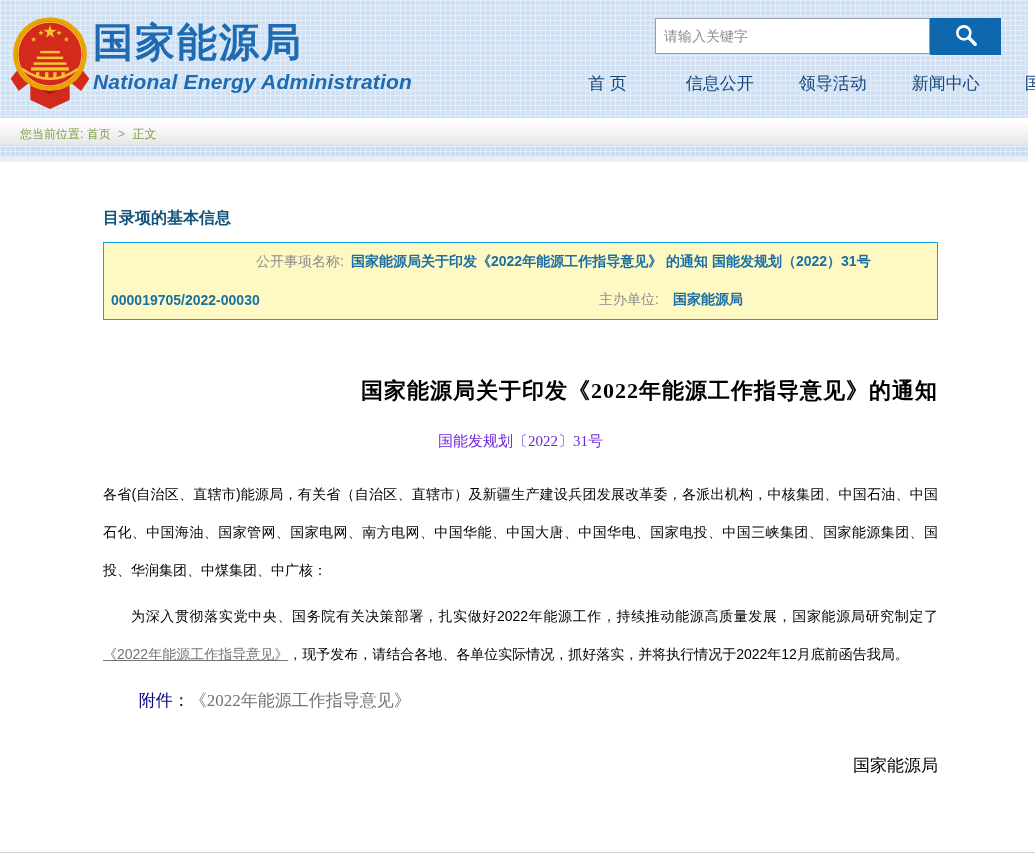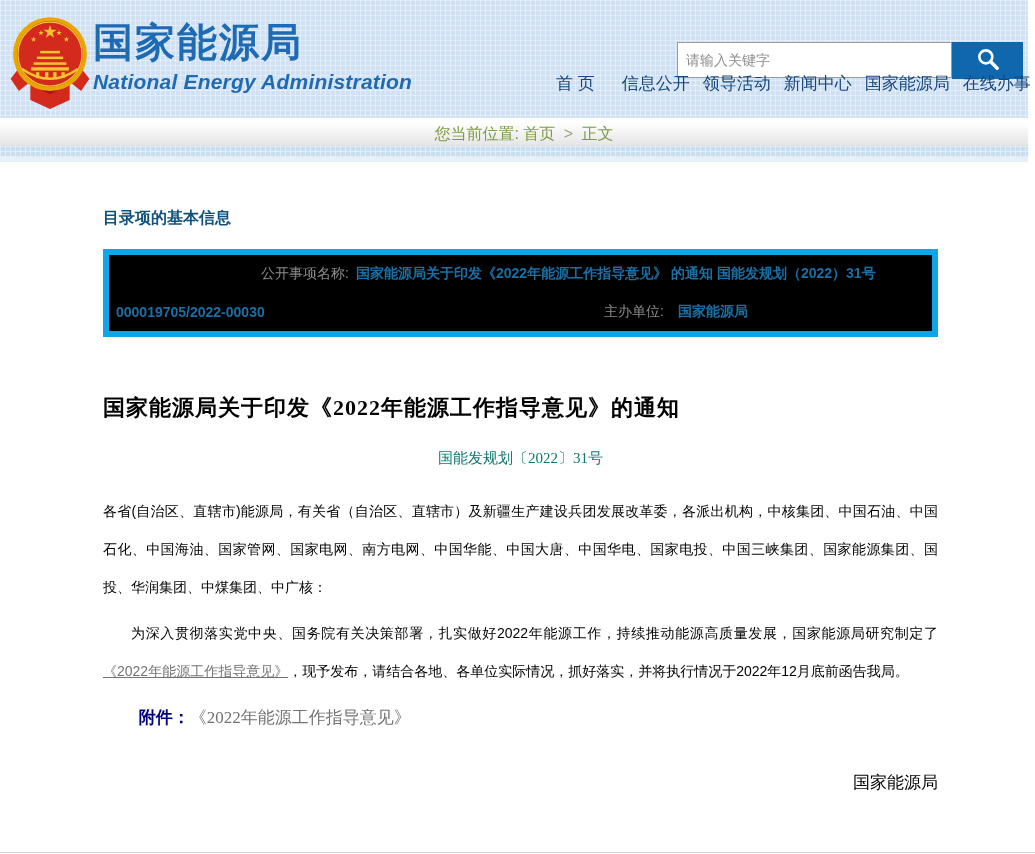--- a/index.html
+++ b/index.html
@@ -26,43 +26,43 @@
   .titles { position: absolute; left: 93px; top: 20px; }
   .title-zh {
     font-size: 40px; font-weight: bold; color: #1e6bb3;
     letter-spacing: 2px; line-height: 44px;
   }
   .title-en {
     margin-top: 6px; font-size: 21px; font-weight: bold; color: #1e6bb3;
     letter-spacing: 0.2px;
     font-style: italic;
   }
-  .search { position: absolute; left: 677px; top: 18px; height: 37px; display: flex; margin-top: 24px; }
+  .search { position: absolute; left: 655px; top: 18px; height: 37px; display: flex; }
   .search-input {
     width: 275px; height: 36px; border: 1px solid #9c9c9c; background: #ffffff;
     padding: 0 8px; font-size: 14px; color: #333; outline: none;
     font-family: "Liberation Sans", sans-serif;
   }
   .search-input::placeholder { color: #8d8d8d; }
   .search-btn {
     width: 71px; height: 37px; border: none; background: #0f67ad;
     display: flex; align-items: center; justify-content: center; cursor: pointer;
   }
   .nav {
     position: absolute; left: 556px; top: 72px; width: 460px;
     display: flex; align-items: center; gap: 13px; white-space: nowrap;
   }
-  .nav-item { font-size: 17px; color: #17477e; text-decoration: none; cursor: pointer; }
+  .nav-item { font-size: 17px; color: #17477e; text-decoration: none; cursor: pointer; margin-left: 32px; }
   .nav-item.first { margin-right: 14px; }
 
   .breadcrumb {
     margin-top: 4px; height: 24px; line-height: 24px; padding-left: 20px;
     background: linear-gradient(#ffffff, #e6e6e6);
     border-bottom: 1px solid #dedede;
-    font-size: 16px; color: #7c9d44; text-align: center;
+    font-size: 12px; color: #7c9d44;
   }
   .breadcrumb a { color: #7c9d44; text-decoration: none; cursor: pointer; }
   .crumb-sep { color: #9aa27f; margin: 0 4px; }
 
   .strip1 {
     height: 11px;
     background-color: #c9def1;
     background-image:
       linear-gradient(rgba(255,255,255,.4) 1px, transparent 1px),
       linear-gradient(90deg, rgba(255,255,255,.4) 1px, transparent 1px);
@@ -71,56 +71,56 @@
   .strip2 { height: 5px; background: #e7f0f9; }
 
   
   .content { padding: 0 97px 0 103px; }
 
   .section-title {
     margin-top: 46px; font-size: 16px; font-weight: bold; color: #11527c;
   }
 
   .info-box {
-    margin-top: 20px; border: 6px solid #0ea5e9; background: #000000;
+    margin-top: 13px; border: 1px solid #0ea5e9; background: #fef9c3;
   }
   .info-row {
     display: grid; grid-template-columns: 240px 232px 83px 1fr;
     align-items: center; height: 38px; font-size: 14px;
   }
   .ilabel  { grid-column: 1; text-align: right; color: #8c8c8c; }
   .ilabel2 { grid-column: 3; text-align: right; color: #8c8c8c; }
   .ivalue  { color: #1a6fa5; padding-left: 7px; font-weight: bold; }
   .ivalue.span3 { grid-column: 2 / 5; }
   .ivalue.v2 { grid-column: 4; padding-left: 14px; }
 
   .article-title {
-    margin-top: 56px; text-align: left;
+    margin-top: 56px; text-align: right;
     font-family: "Liberation Serif", "DejaVu Serif", serif;
     font-size: 22px; font-weight: bold; color: #000; letter-spacing: 1px;
   }
   .doc-number {
     margin-top: 26px; text-align: center;
     font-family: "Liberation Serif", "DejaVu Serif", serif;
-    font-size: 15px; color: #0f766e;
+    font-size: 15px; color: #6d28d9;
   }
   .para {
     font-family: Liberation Sans, sans-serif;
     font-size: 14px; line-height: 38px; color: #000; text-align: justify;
   }
   .para1 { margin-top: 24px; }
   .para2 { margin-top: 8px; text-indent: 2em; }
   .doc-link { color: #737373; text-decoration: none; cursor: pointer; }
   .doc-link.underline { text-decoration: underline; }
   .attachment {
     margin-top: 16px; padding-left: 2.1em;
     font-family: "Liberation Serif", "DejaVu Serif", serif;
     font-size: 17px;
   }
-  .att-label { color: #000080; font-weight: bold; }
+  .att-label { color: #000080; font-weight: normal; }
   .sign {
     font-family: "Liberation Serif", "DejaVu Serif", serif;
     font-size: 17px; color: #000; text-align: right;
   }
   .sign.org { margin-top: 42px; }
 
   .bottom-line { position: absolute; left: 0; top: 852px; width: 1035px; border-top: 1px solid #d4d4d4; }
 </style>
 </head>
 <body>

